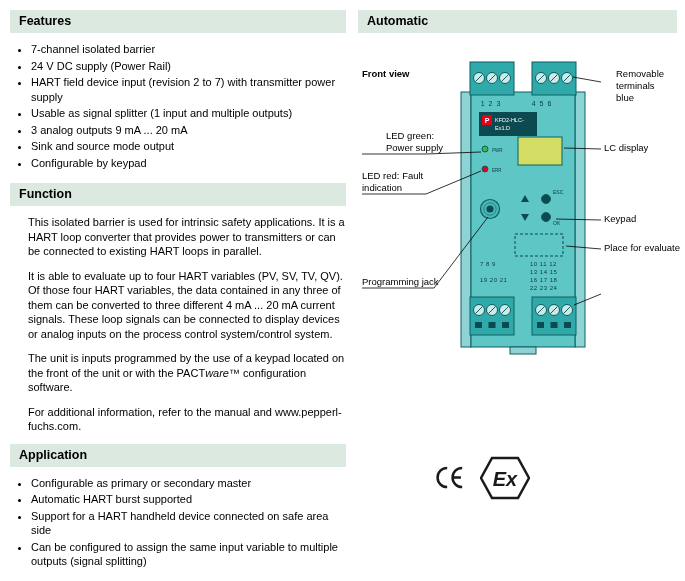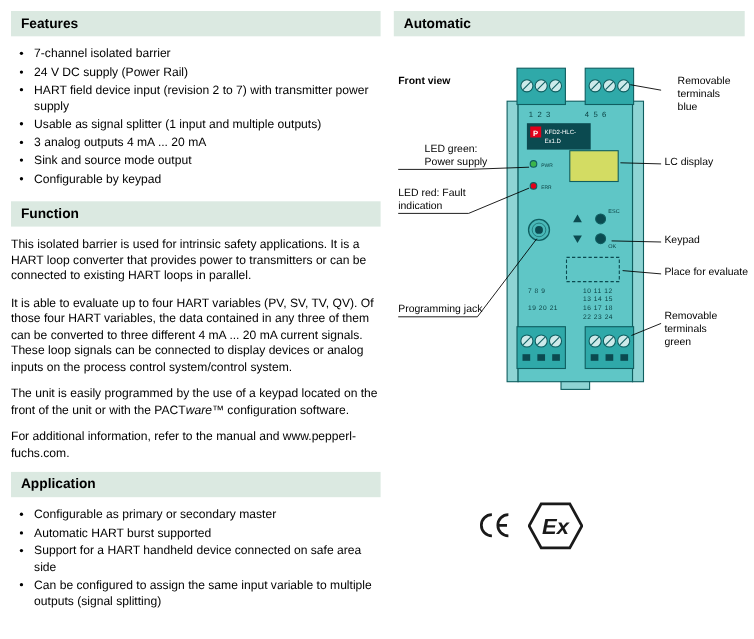--- a/index.html
+++ b/index.html
@@ -15,21 +15,21 @@
   .col-right { width: 319px; flex: 0 0 auto; }
 
   .sec-header {
     background: #dbe9e1;
     font-size: 12.5px; font-weight: bold;
     padding: 4px 9px 5px 9px;
     margin: 0 0 9px 0;
   }
   .bullets { margin: 0 0 13px 0; padding-left: 21px; font-size: 11px; line-height: 1.32; }
   .bullets li { margin: 0 0 2px 0; }
-  .para { font-size: 11px; line-height: 1.32; margin: 0 0 10px 0; }
+  .para { font-size: 11px; line-height: 1.32; margin: 0 0 10px 18px; }
   .brand-bold { font-weight: normal; }
   .brand-italic { font-style: italic; }
 
   .diagram { position: relative; width: 319px; height: 480px; }
   .dsvg { position: absolute; left: 0; top: 0; }
   .dlabel { position: absolute; font-size: 9.5px; line-height: 1.25; color: #000; }
   .dlabel.bold { font-weight: bold; }
   .nowrap { white-space: nowrap; }
   svg text { font-family: "Liberation Sans", sans-serif; }
   .mark { position: absolute; }
@@ -40,29 +40,29 @@
 <div class="page">
 
   <div class="col-left">
 
     <div class="sec-header">Features</div>
     <ul class="bullets">
       <li>7-channel isolated barrier</li>
       <li>24 V DC supply (Power Rail)</li>
       <li>HART field device input (revision 2 to 7) with transmitter power supply</li>
       <li>Usable as signal splitter (1 input and multiple outputs)</li>
-      <li>3 analog outputs 4 mA ... 20 mA</li>
+      <li>3 analog outputs 9 mA ... 20 mA</li>
       <li>Sink and source mode output</li>
       <li>Configurable by keypad</li>
     </ul>
 
     <div class="sec-header">Function</div>
     <p class="para">This isolated barrier is used for intrinsic safety applications. It is a HART loop converter that provides power to transmitters or can be connected to existing HART loops in parallel.</p>
     <p class="para">It is able to evaluate up to four HART variables (PV, SV, TV, QV). Of those four HART variables, the data contained in any three of them can be converted to three different 4 mA ... 20 mA current signals. These loop signals can be connected to display devices or analog inputs on the process control system/control system.</p>
-    <p class="para"><span>The unit is easily programmed by the use of a keypad located on the front of the unit or with the </span><span class="brand-bold">PACT</span><span class="brand-bold brand-italic">ware</span><span>™</span><span> configuration software.</span></p>
+    <p class="para"><span>The unit is inputs programmed by the use of a keypad located on the front of the unit or with the </span><span class="brand-bold">PACT</span><span class="brand-bold brand-italic">ware</span><span>™</span><span> configuration software.</span></p>
     <p class="para">For additional information, refer to the manual and www.pepperl-fuchs.com.</p>
 
     <div class="sec-header">Application</div>
     <ul class="bullets">
       <li>Configurable as primary or secondary master</li>
       <li>Automatic HART burst supported</li>
       <li>Support for a HART handheld device connected on safe area side</li>
       <li>Can be configured to assign the same input variable to multiple outputs (signal splitting)</li>
     </ul>
   </div>
@@ -171,21 +171,20 @@
       </svg>
 
       <div class="dlabel bold" style="left:4px; top:26px;text-align:center;">Front view</div>
       <div class="dlabel" style="left:4px; top:88px; width:62px;margin-left:24px;">LED green: Power supply</div>
       <div class="dlabel" style="left:4px; top:128px; width:74px;">LED red: Fault indication</div>
       <div class="dlabel nowrap" style="left:4px; top:234px;">Programming jack</div>
       <div class="dlabel" style="left:246px; top:26px; width:58px;margin-left:12px;">Removable terminals blue</div>
       <div class="dlabel nowrap" style="left:246px; top:100px;">LC display</div>
       <div class="dlabel nowrap" style="left:246px; top:171px;">Keypad</div>
       <div class="dlabel nowrap" style="left:246px; top:200px;">Place for evaluate</div>
-      <div class="dlabel" style="left:246px; top:240px; width:58px;">Removable terminals green</div>
 
       <svg class="mark" style="left:70px; top:422px;" width="40" height="27" viewBox="0 0 48 32" aria-label="CE">
         <path d="M 23 4.5 A 11.5 11.5 0 1 0 23 27.5" fill="none" stroke="#1a1a1a" stroke-width="3"></path>
         <path d="M 41 4.5 A 11.5 11.5 0 1 0 41 27.5" fill="none" stroke="#1a1a1a" stroke-width="3"></path>
         <line x1="30" y1="16" x2="39.5" y2="16" stroke="#1a1a1a" stroke-width="3"></line>
       </svg>
       <svg class="mark" style="left:122px; top:413px;" width="50" height="46" viewBox="0 0 50 46">
         <polygon points="12,3 38,3 49,23 38,43 12,43 1,23" fill="none" stroke="#1a1a1a" stroke-width="2.5"></polygon>
         <text x="25" y="30.5" text-anchor="middle" font-size="20" font-style="italic" font-weight="bold" font-family="DejaVu Serif, serif" fill="#1a1a1a">Ex</text>
       </svg>

